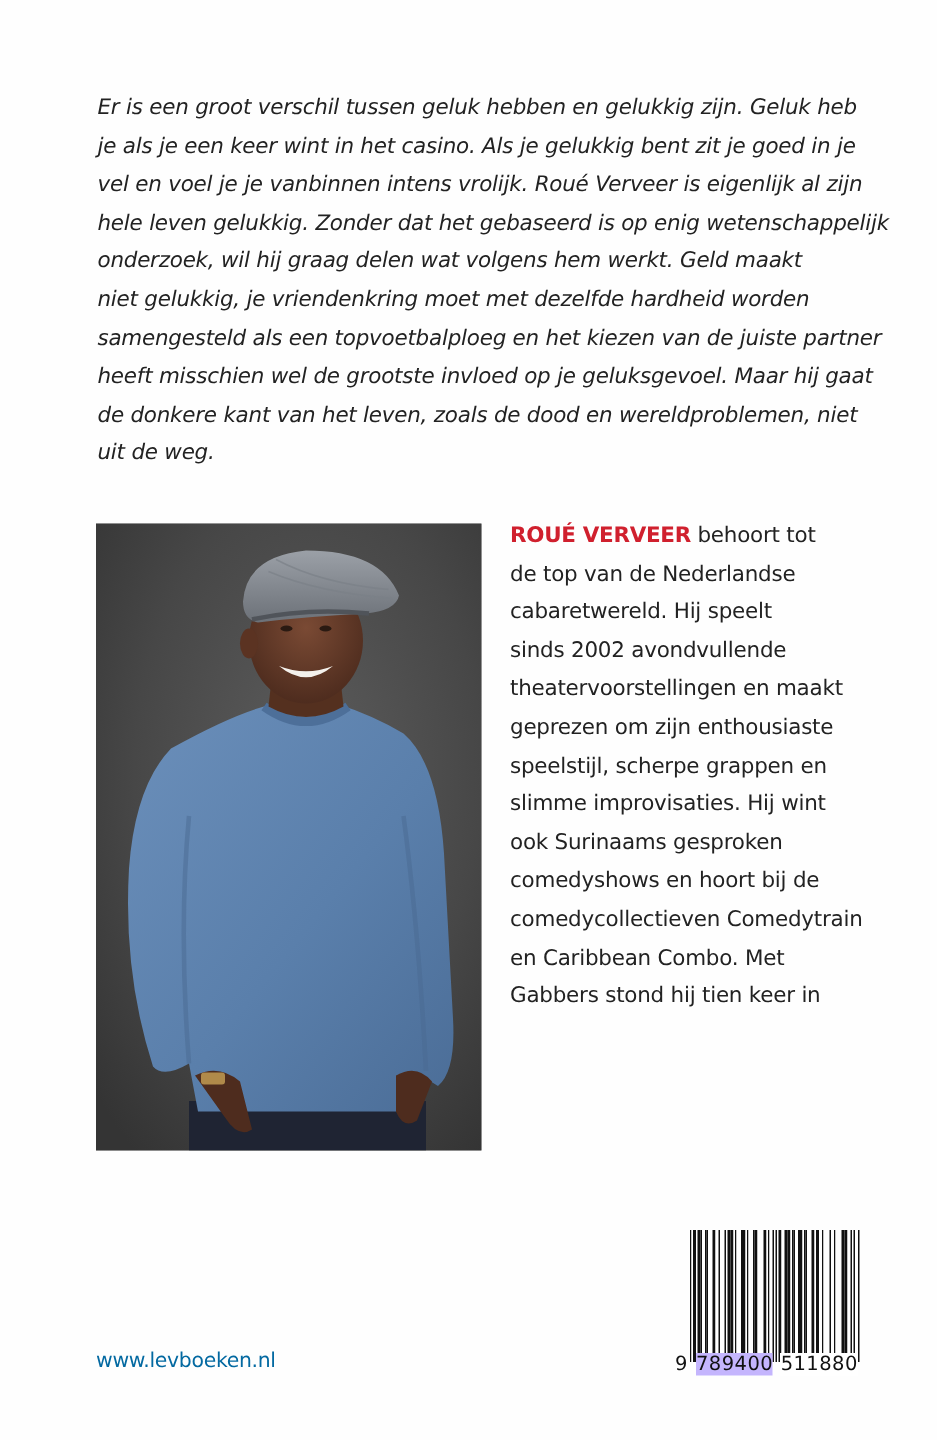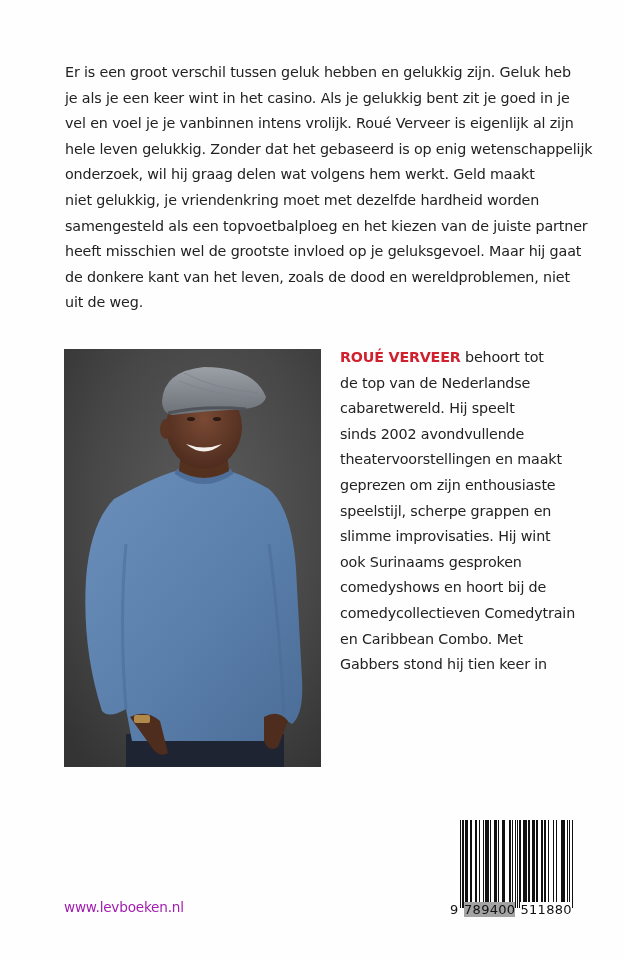--- a/index.html
+++ b/index.html
@@ -27,20 +27,21 @@
       width: 520px;
       margin: 0;
       font-size: 14.3px;
       line-height: 25.6px;
       letter-spacing: -0.15px;
       color: #222;
     }
     .blurb .line {
       display: block;
       white-space: nowrap;
+      font-style: italic;
     }
     .photo {
       position: absolute;
       left: 64px;
       top: 349px;
       width: 257px;
       height: 418px;
       overflow: hidden;
       background: radial-gradient(ellipse at 55% 45%, #5b5b5b 0%, #474747 45%, #353535 100%);
     }
@@ -68,21 +69,21 @@
       color: #d0202e;
       font-weight: bold;
       letter-spacing: -0.2px;
     }
     .url {
       position: absolute;
       left: 64px;
       top: 899px;
       font-size: 13.6px;
       letter-spacing: -0.2px;
-      color: #a21caf;
+      color: #0369a1;
       text-align: center;
     }
     .barcode {
       position: absolute;
       left: 450px;
       top: 818px;
       width: 128px;
       height: 100px;
     }
     .barcode-bars {
@@ -104,21 +105,21 @@
       top: 84px;
       width: 128px;
       font-family: "DejaVu Sans", sans-serif;
       font-size: 13px;
       color: #111;
       background: transparent;
       display: flex;
       gap: 0;
     }
     .barcode-digits .d-lead { width: 10px; text-align: left; }
-    .barcode-digits .d-group1 { margin-left: 4px; letter-spacing: 0.3px; background: #a3a3a3; }
+    .barcode-digits .d-group1 { margin-left: 4px; letter-spacing: 0.3px; background: #c4b5fd; }
     .barcode-digits .d-group2 { margin-left: 5px; letter-spacing: 0.3px; background: #fff; }
   </style>
 </head>
 <body>
 
 <div class="page">
 
   <p class="blurb">
     <span class="line">Er is een groot verschil tussen geluk hebben en gelukkig zijn. Geluk heb</span>
     <span class="line">je als je een keer wint in het casino. Als je gelukkig bent zit je goed in je</span>

